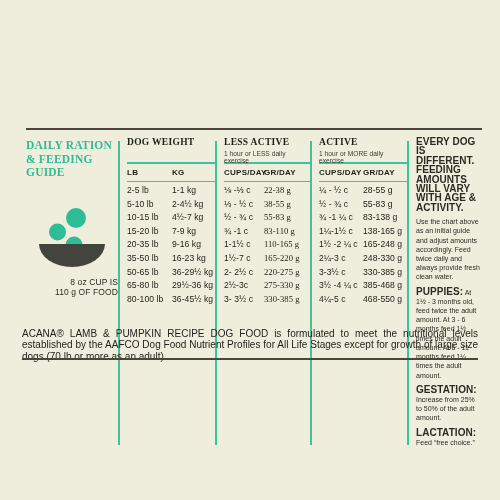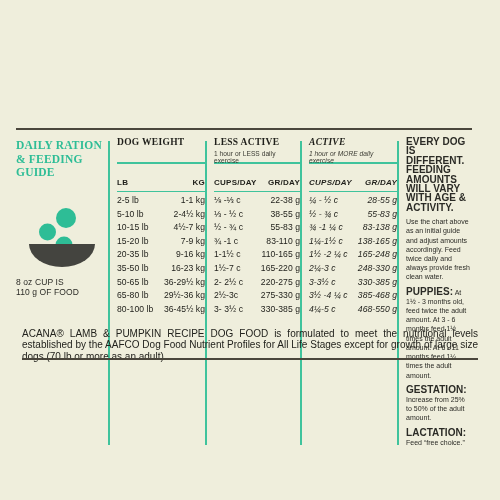--- a/index.html
+++ b/index.html
@@ -7,21 +7,21 @@
     width:500px;height:500px;
     background:#EFEEDC;
     font-family:"Liberation Sans", sans-serif;
     color:#2b2b26;
     overflow:hidden;
   }
   .page{position:relative;width:500px;height:500px;}
 
   .panel{
     position:absolute;
-    left:16px; top:128px; width:456px;
+    left:26px; top:128px; width:456px;
   }
 
   .rule-top{
     height:2px;background:#4a463c;width:100%;
   }
   .rule-bottom{
     position:absolute;left:22px;top:358px;width:456px;height:2px;background:#4a463c;
   }
 
   .grid{
@@ -33,21 +33,21 @@
   .col{position:relative;}
   .col + .col{ padding-left:9px; }
   .divider{
     position:absolute;left:0;top:4px;bottom:2px;width:2px;background:#3FC39C;
   }
 
   
   .c-title{width:92px;}
   .c-weight{width:88px;}
   .c-less{width:86px;}
-  .c-active{width:88px;font-style:italic;}
+  .c-active{width:88px;}
   .c-note{width:84px;}
 
   
   .big-title{
     font-family:"Liberation Serif", serif;
     font-weight:bold;
     color:#2EBD96;
     font-size:11.5px;
     line-height:13.5px;
     letter-spacing:.2px;
@@ -56,21 +56,21 @@
   }
   .bowl-wrap{
     margin-top:26px;
     width:92px;
     display:flex;justify-content:center;
   }
   .cup-caption{
     margin-top:9px;
     font-size:8.5px;
     line-height:10.5px;
-    text-align:left;
+    text-align:right;
     color:#2b2b26;
     width:92px;
     letter-spacing:.1px;
   }
 
   
   .grp-head{
     font-family:"Liberation Serif", serif;
     font-weight:bold;
     font-size:9.5px;
@@ -89,36 +89,36 @@
   .grp-sub.blank{visibility:hidden;}
   .hrule{
     height:1.5px;background:#3FC39C;margin-top:3px;
   }
   .sub-head{
     display:flex;
     font-size:8px;
     font-weight:bold;
     letter-spacing:.25px;
     color:#1f1f1a;
-    padding:14px 0 4px 0;
+    padding:4px 0 4px 0;
   }
   .hrule2{height:1.5px;background:#3FC39C;}
 
   .rows{padding-top:2px;}
   .row{
     display:flex;
     font-size:8.6px;
     line-height:13.6px;
     color:#23231e;
     letter-spacing:.05px;
   }
   .cell-a{width:45px;}
-  .cell-b{width:43px;text-align:right;}
+  .cell-b{width:43px;}
   .less .cell-a{width:40px;}
-  .less .cell-b{width:46px;}
+  .less .cell-b{width:46px;font-family:Liberation Serif, serif;}
   .active .cell-a{width:44px;}
   .active .cell-b{width:44px;}
 
   
   .note{
     font-size:7px;
     line-height:9.2px;
     color:#2b2b26;
   }
   .note .strong{

